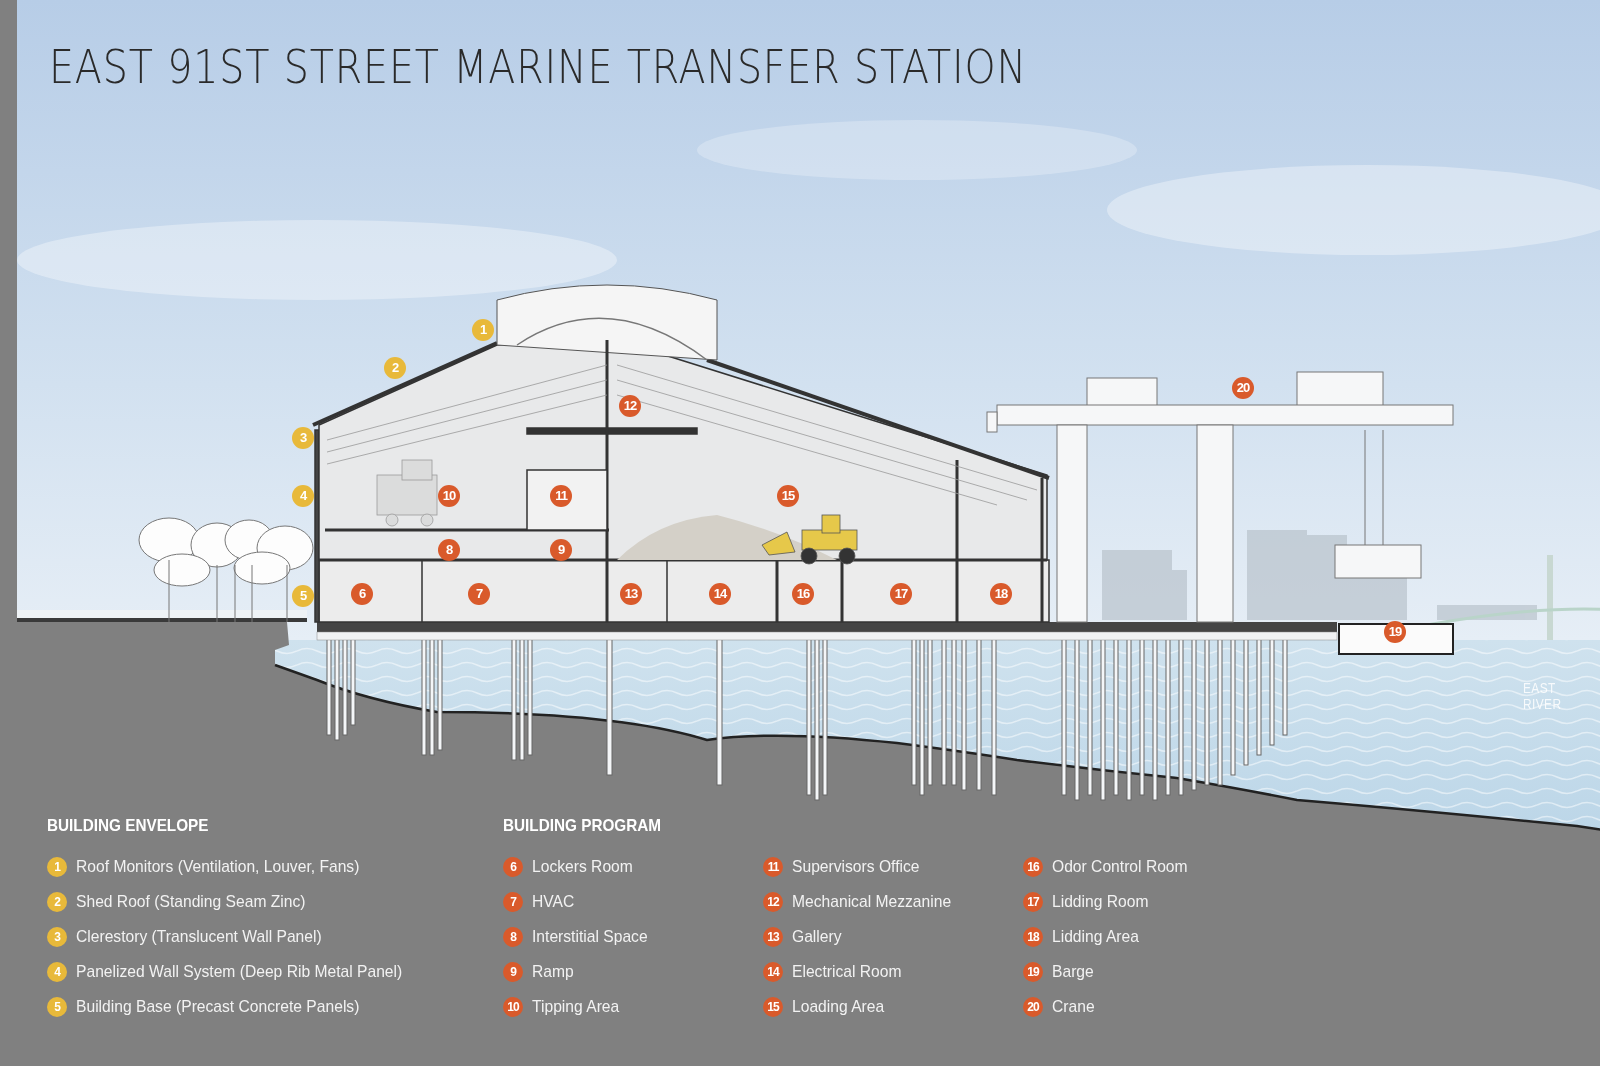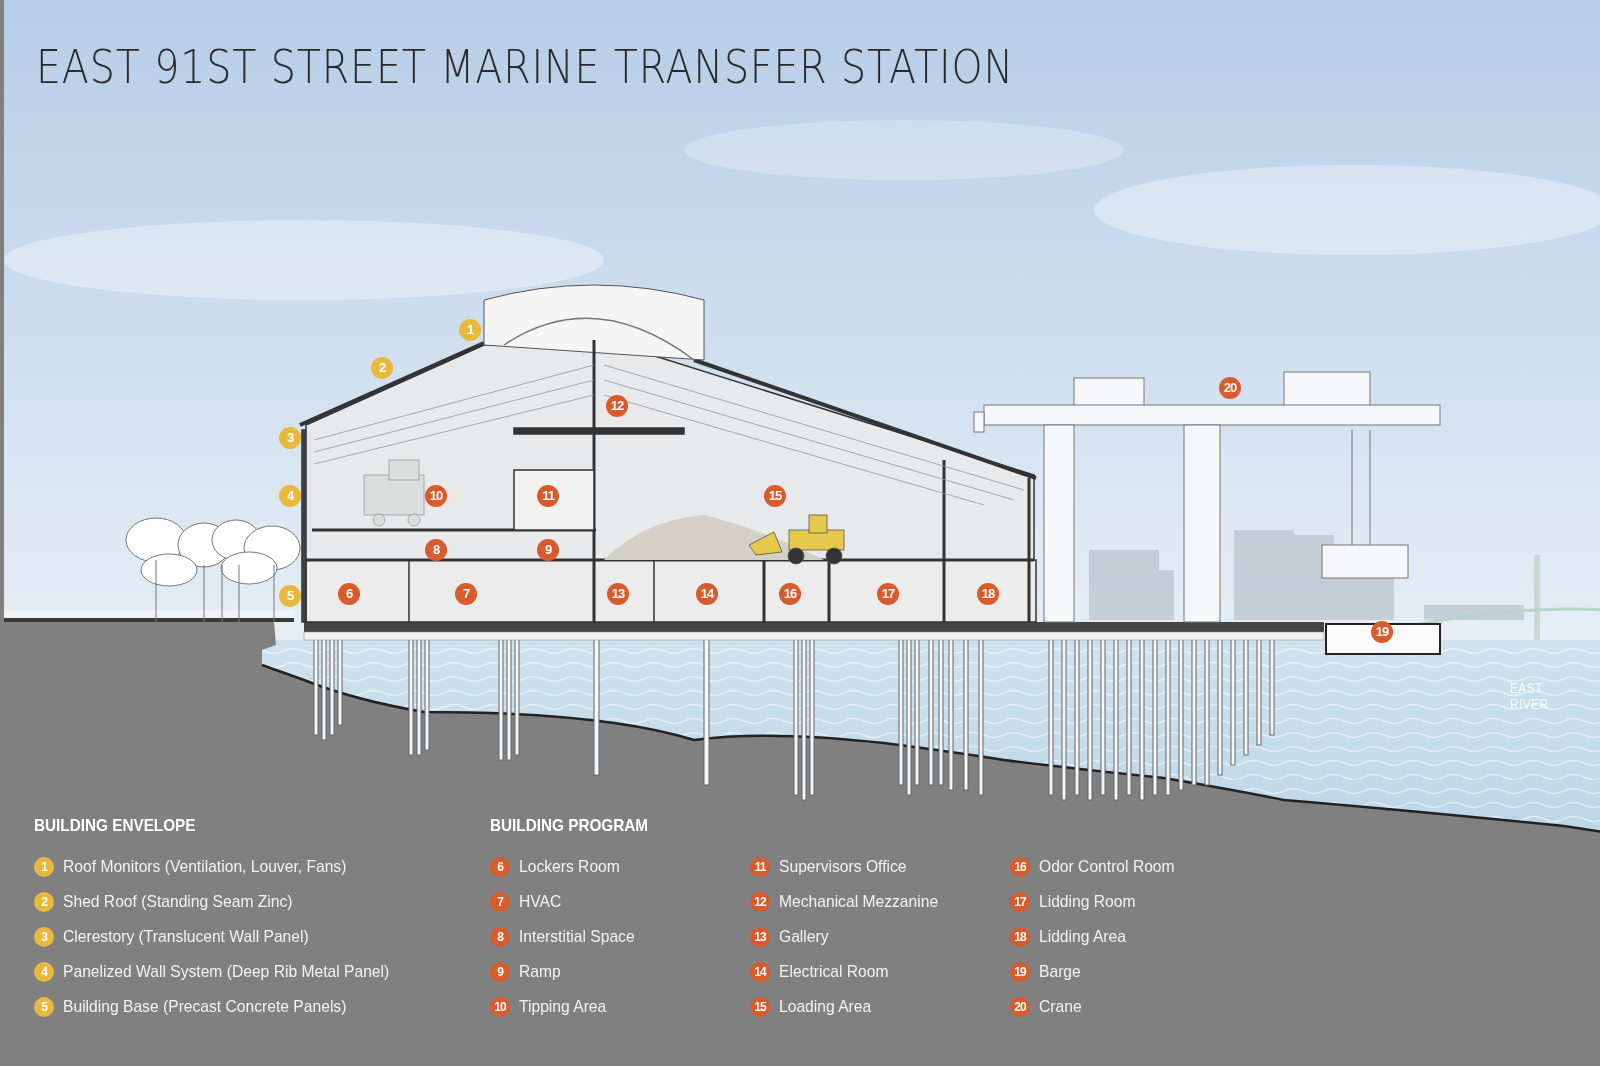--- a/index.html
+++ b/index.html
@@ -1,17 +1,17 @@
 <!DOCTYPE html>
 <html><head>
 <meta charset="utf-8">
 <style>
   html, body { margin:0; padding:0; }
   body { width:1600px; height:1066px; overflow:hidden; position:relative; background:#808080; font-family:"Liberation Sans", sans-serif; }
-  #stage { position:absolute; left:4px; top:0; width:1428px; height:1066px; }
+  #stage { position:absolute; left:17px; top:0; width:1428px; height:1066px; }
   .title { position:absolute; left:32px; top:40px; font-family:"DejaVu Sans", sans-serif; font-weight:300; font-size:46px; letter-spacing:1px; color:#2a2a2a; transform:scaleX(0.86); transform-origin:left top; white-space:nowrap; }
   .badge { position:absolute; width:22px; height:22px; border-radius:50%; color:#fff; font-family:"Liberation Sans", sans-serif; font-size:13px; font-weight:bold; line-height:22px; text-align:center; letter-spacing:-1px; }
   .badge.env { background:#e8b93a; }
   .badge.prog { background:#d95a2b; }
   .river-label { position:absolute; left:1506px; top:680px; color:rgba(255,255,255,0.85); font-size:14px; letter-spacing:0.5px; transform:scaleX(0.85); transform-origin:left top; }
   .legend-head { position:absolute; top:816px; color:#fff; font-size:17px; font-weight:bold; transform:scaleX(0.9); transform-origin:left top; white-space:nowrap; }
   .legend-item { position:absolute; height:24px; display:flex; align-items:center; white-space:nowrap; }
   .legend-item .lb { width:20px; height:20px; border-radius:50%; color:#fff; font-size:12px; font-weight:bold; text-align:center; line-height:20px; letter-spacing:-1px; flex:none; }
   .legend-item .lb.env { background:#e8b93a; }
   .legend-item .lb.prog { background:#d95a2b; }

